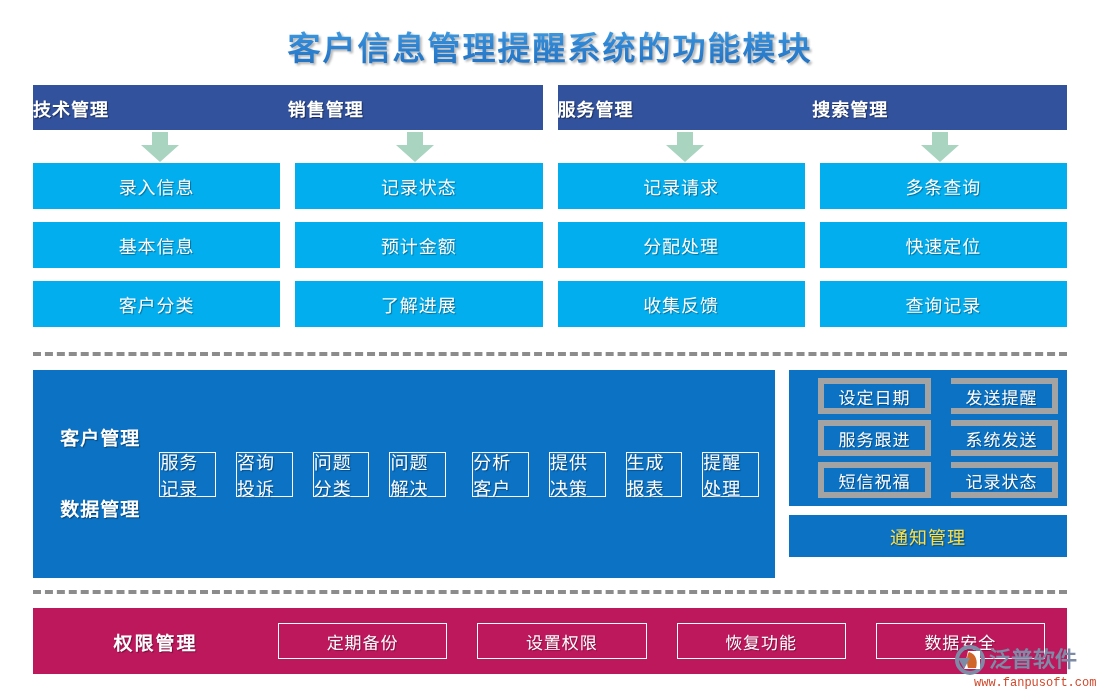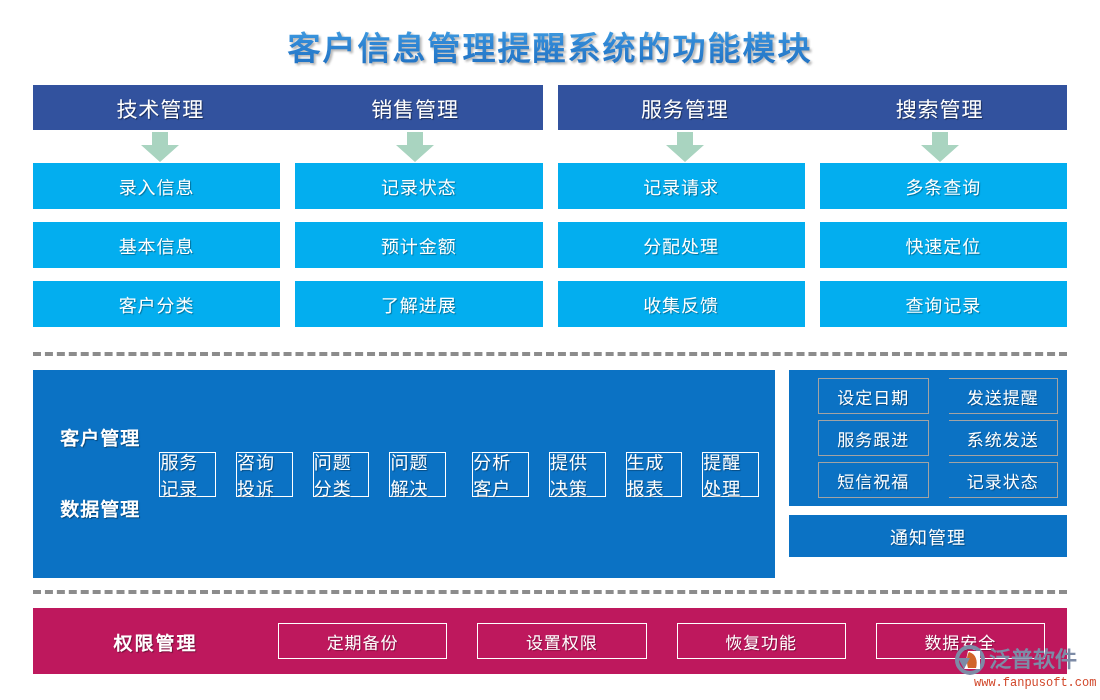--- a/index.html
+++ b/index.html
@@ -55,24 +55,24 @@
     flex-direction: column;
   }
   .group-header {
     height: 45px;
     background: #32529e;
     display: flex;
     align-items: center;
   }
   .group-header .gh-cell {
     flex: 1 1 0;
-    text-align: center;
-    color: #ffffff;
-    font-size: 21px;
-    font-weight: normal;
+    text-align: left;
+    color: #ffffff;
+    font-size: 18px;
+    font-weight: bold;
     letter-spacing: 1px;
     text-shadow: 1px 1px 1px rgba(0,0,0,0.45);
   }
 
   .arrow-row {
     height: 33px;
     display: flex;
     align-items: center;
   }
   .arrow-cell {
@@ -190,36 +190,36 @@
     display: flex;
     flex-direction: column;
     gap: 6px;
   }
   .notify-row {
     display: flex;
   }
   .notify-cell {
     flex: 1 1 0;
     height: 36px;
-    border: 1px solid #a3a3a3;
+    border: 6px solid #a3a3a3;
     color: #ffffff;
     font-size: 17px;
     letter-spacing: 1px;
     display: flex;
     align-items: center;
     justify-content: center;
     text-shadow: 1px 1px 1px rgba(0,0,0,0.35);
     margin-left: 20px;
   }
   .notify-cell + .notify-cell { border-left: none; }
 
   .notify-footer {
     background: #0b72c4;
     height: 42px;
-    color: #ffffff;
+    color: #fde047;
     font-size: 18px;
     letter-spacing: 1px;
     display: flex;
     align-items: center;
     justify-content: center;
     text-shadow: 1px 1px 1px rgba(0,0,0,0.35);
   }
 
   
   .bottom-section {

